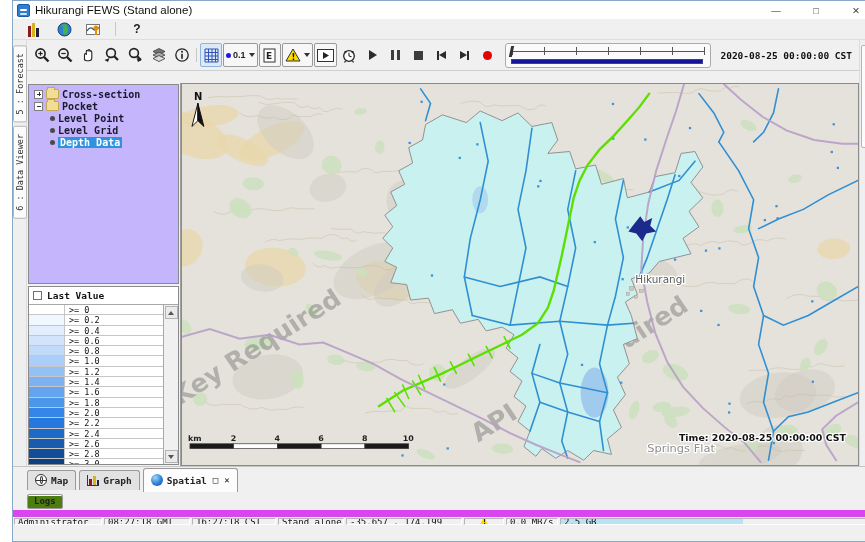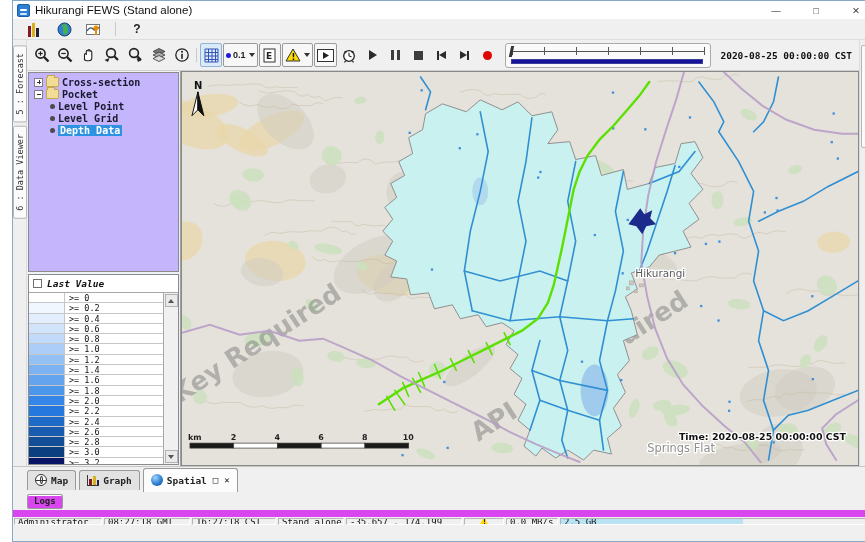--- a/index.html
+++ b/index.html
@@ -27,21 +27,21 @@
 
   
   .mainrow { height:426px; display:flex; flex:0 0 auto; }
   .vstrip { background:#efefef; display:flex; flex-direction:column; align-items:center; padding-top:5px; gap:4px; }
   .vstrip.left { width:14px; border-right:1px solid #dcdcdc; }
   .vstrip.right { width:17px; border-left:1px solid #dcdcdc; }
   .vtab { font-family:"DejaVu Sans Mono",monospace; font-size:8.5px; color:#333; background:#fbfbfb; border:1px solid #b5b5b5; padding:7px 1px; border-radius:2px; }
   .vtab.up { writing-mode:vertical-rl; transform:rotate(180deg); }
   .vtab.down { writing-mode:vertical-rl; }
 
-  .centercol { flex:1; display:flex; flex-direction:column; min-width:0; }
+  .centercol { flex:1; display:flex; flex-direction:column; min-width:0;gap:12px; }
 
   
   .toolbar2 { height:31px; background:#f0f0f0; display:flex; align-items:center; gap:1px; padding:0 4px; border-bottom:1px solid #cfcfcf; flex:0 0 auto; }
   .tbtn { min-width:22px; height:24px; display:flex; align-items:center; justify-content:center; border:1px solid transparent; border-radius:2px; padding:0 2px; }
   .tbtn.pressed { border:1px solid #8fb3da; background:#dce9f7; }
   .tbtn.boxed { border:1px solid #9a9a9a; background:#f7f7f7; }
   .dd-arrow { width:0; height:0; border-left:3.5px solid transparent; border-right:3.5px solid transparent; border-top:4px solid #333; margin-left:3px; }
   .blue-dot { width:5px; height:5px; border-radius:50%; background:#1c1cd8; margin-right:2px; }
   .small-num { font-size:9px; font-weight:bold; color:#222; }
   .shape-play { width:0; height:0; border-left:8px solid #2b2b2b; border-top:5px solid transparent; border-bottom:5px solid transparent; }
@@ -66,21 +66,21 @@
   .tree-row { display:flex; align-items:center; height:12px; gap:3px; padding-left:5px; white-space:nowrap; }
   .expander { width:9px; height:9px; border:1px solid #808080; background:#fff; position:relative; flex:0 0 auto; }
   .expander::before { content:""; position:absolute; left:1.5px; right:1.5px; top:3.5px; height:1px; background:#333; }
   .expander.plus::after { content:""; position:absolute; top:1.5px; bottom:1.5px; left:3.5px; width:1px; background:#333; }
   .folder { width:13px; height:10px; background:#f2dd96; border:1px solid #c8a84e; border-radius:1px; position:relative; flex:0 0 auto; }
   .folder::before { content:""; position:absolute; top:-3px; left:0; width:6px; height:2px; background:#f2dd96; border:1px solid #c8a84e; border-bottom:none; }
   .bullet { width:5px; height:5px; border-radius:50%; background:#4a4a4a; margin-left:16px; flex:0 0 auto; }
   .tree-label.selected { background:#2d92e0; color:#ffffff; padding:0 2px; }
 
   .legend-panel { flex:1; margin-top:2px; border:1px solid #8a8a8a; background:#ffffff; display:flex; flex-direction:column; font-family:"DejaVu Sans Mono",monospace; overflow:hidden; min-height:0; }
-  .legend-header { height:17px; display:flex; align-items:center; gap:5px; padding:0 4px; font-size:9.5px; font-weight:bold; color:#111; flex:0 0 auto;font-style:italic; }
+  .legend-header { height:17px; display:flex; align-items:center; gap:5px; padding:0 4px; font-size:9.5px; font-weight:bold; color:#111; flex:0 0 auto; }
   .checkbox { width:9px; height:9px; border:1px solid #707070; background:#fff; flex:0 0 auto; }
   .legend-table { flex:1; display:flex; border-top:1px solid #a8a8a8; min-height:0; }
   .legend-rows { flex:1; overflow:hidden; }
   .legend-row { display:flex; height:10.3px; border-bottom:1px solid #c6c6c6; }
   .swatch { width:36px; border-right:1px solid #c6c6c6; flex:0 0 auto; }
   .legend-label { flex:1; font-size:8.5px; line-height:10.5px; padding-left:4px; color:#111; }
   .scrollbar { width:15px; background:#f902; background:#f0f0f0; border-left:1px solid #a8a8a8; display:flex; flex-direction:column; align-items:center; justify-content:space-between; padding:1px 0; flex:0 0 auto; }
   .sb-btn { width:13px; height:13px; border:1px solid #b3b3b3; background:#eaeaea; display:flex; align-items:center; justify-content:center; }
   .sb-up { width:0; height:0; border-left:3px solid transparent; border-right:3px solid transparent; border-bottom:4px solid #555; }
   .sb-down { width:0; height:0; border-left:3px solid transparent; border-right:3px solid transparent; border-top:4px solid #555; }
@@ -93,21 +93,21 @@
   .btab { height:20px; display:flex; align-items:center; gap:4px; padding:0 7px; border:1px solid #9a9a9a; border-bottom:none; border-radius:3px 3px 0 0; background:#e2e2e2; font-family:"DejaVu Sans Mono",monospace; font-size:9.5px; font-weight:bold; color:#222; }
   .btab.active { background:#fcfcfc; height:24px; }
   .btab .tab-ctl { font-size:9px; color:#222; margin-left:2px; }
   .globe-icon { width:12px; height:12px; border-radius:50%; border:1.3px solid #333; position:relative; background:#fff; }
   .globe-icon::before { content:""; position:absolute; inset:1px 3.5px; border:1px solid #333; border-radius:50%; }
   .globe-icon::after { content:""; position:absolute; left:0; right:0; top:4.5px; height:1px; background:#333; }
   .graph-icon { width:12px; height:11px; display:flex; align-items:flex-end; gap:1px; border-left:1px solid #333; border-bottom:1px solid #333; padding-left:1px; }
   .sphere-icon { width:12px; height:12px; border-radius:50%; background:radial-gradient(circle at 35% 30%, #9fd4ff 0%, #2f7fd4 55%, #134d91 100%); }
 
   .logsrow { height:18px; background:#f0f0f0; display:flex; align-items:center; padding-left:14px; flex:0 0 auto; }
-  .logs-btn { height:15px; padding:0 6px; border:1px solid #9a9a9a; border-radius:2px; background:#d946ef; box-shadow:inset 0 1px 0 #fff; font-family:"DejaVu Sans Mono",monospace; font-size:9px; font-weight:bold; color:#222; display:flex; align-items:center; }
+  .logs-btn { height:15px; padding:0 6px; border:1px solid #9a9a9a; border-radius:2px; background:#4d7c0f; box-shadow:inset 0 1px 0 #fff; font-family:"DejaVu Sans Mono",monospace; font-size:9px; font-weight:bold; color:#222; display:flex; align-items:center; }
 
   
   .statusbar { height:15px; background:#f0f0f0; border-top:7px solid #d946ef; display:flex; align-items:stretch; font-family:"DejaVu Sans Mono",monospace; font-size:9px; color:#111; flex:0 0 auto; }
   .seg { border:1px solid #b5b5b5; border-right-color:#fff; border-bottom-color:#fff; margin:1px 1px 0 1px; padding:0 3px; display:flex; align-items:center; white-space:nowrap; overflow:hidden; position:relative; }
   .seg.mem { flex:1; }
   .mem-fill { position:absolute; left:0; top:0; bottom:0; width:58%; background:#b9e2f3; }
   .mem-text { position:relative; }
   .warn-tri { width:0; height:0; border-left:5px solid transparent; border-right:5px solid transparent; border-bottom:9px solid #ffd900; position:relative; }
   .warn-tri::after { content:"!"; position:absolute; left:-1.5px; top:1px; font-size:7px; font-weight:bold; color:#000; }
 

